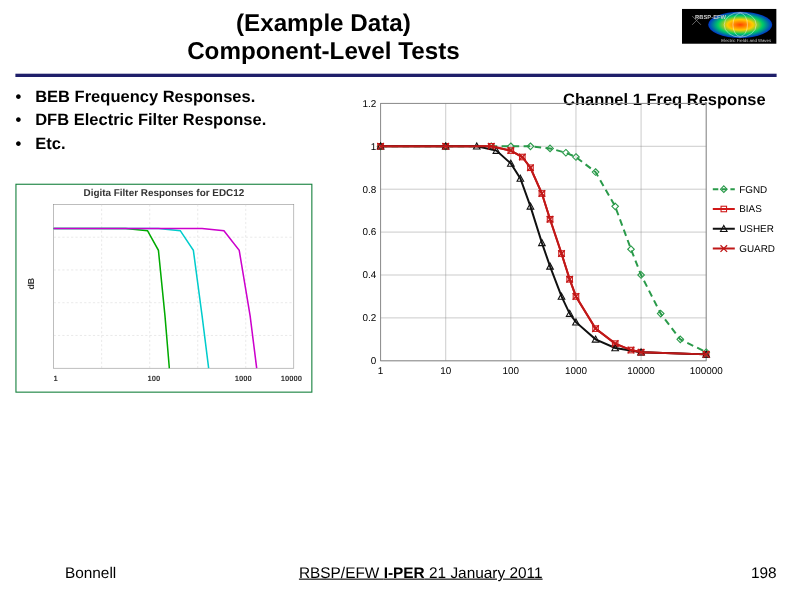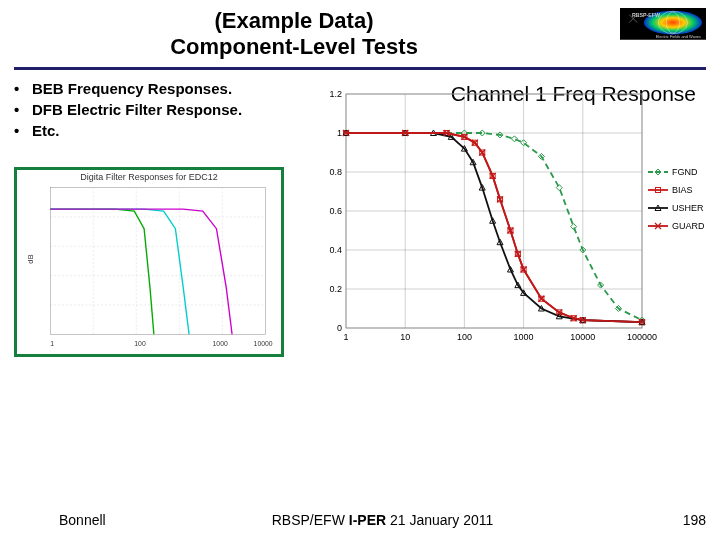--- a/index.html
+++ b/index.html
@@ -9,29 +9,29 @@
   .logo-left { width: 60px; height: 48px; }
   .title-block { flex: 1; text-align: center; }
   .title { font-size: 22px; font-weight: bold; line-height: 1.2; }
   .logo-right { width: 132px; height: 48px; position: relative; padding-left: 46px; }
   .hr { border: none; border-top: 3px solid #1f1f6a; margin: 6px 0 10px; }
   .content { display: flex; gap: 10px; }
   .left-col { width: 300px; }
   .bullets { font-size: 15px; font-weight: bold; margin-bottom: 10px; }
   .bullets .row { display: flex; align-items: flex-start; margin-bottom: 4px; }
   .bullets .dot { width: 18px; }
-  .mini-chart { width: 270px; height: 190px; margin-top: 28px; position: relative; border: 3px solid #15803d; background: #fff; }
+  .mini-chart { width: 270px; height: 190px; margin-top: 28px; position: relative; border: 1px solid #15803d; background: #fff; font-weight: bold; }
   .mini-chart svg { position: absolute; inset: 0; }
   .mini-title { position:absolute; top:2px; left:0; right:0; text-align:center; font-size:9px; color:#333; }
   .right-col { flex: 1; position: relative; }
   .main-chart { width: 390px; height: 270px; position: relative; }
   .main-chart svg { position:absolute; inset:0; }
-  .chart-title { position:absolute; top:2px; right:10px; font-size:21px; font-weight:normal; }
+  .chart-title { position:absolute; top:2px; right:10px; font-size:15px; font-weight:bold; }
   .footer { position: absolute; bottom: 12px; left: 14px; right: 14px; display: flex; justify-content: space-between; align-items: flex-end; font-size: 14px; margin-left: 45px; }
-  .footer .center { position: absolute; left: 50%; transform: translateX(-50%); }
+  .footer .center { position: absolute; left: 50%; transform: translateX(-50%); text-decoration: underline; }
 </style>
 </head>
 <body>
 
 <div class="slide">
 
   <div class="header">
     <div class="title-block">
       <div class="title">(Example Data)</div>
       <div class="title">Component-Level Tests</div>

